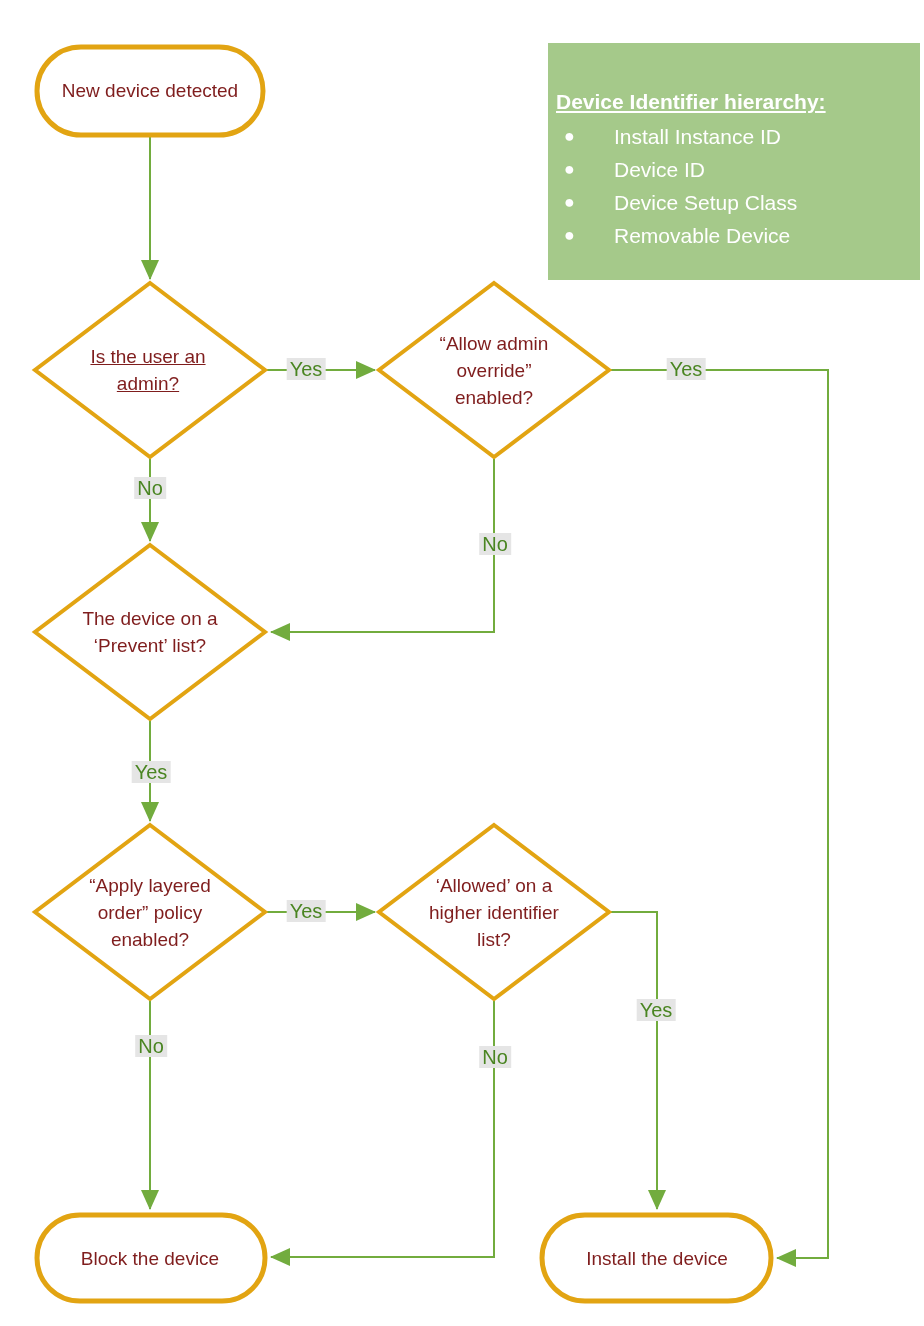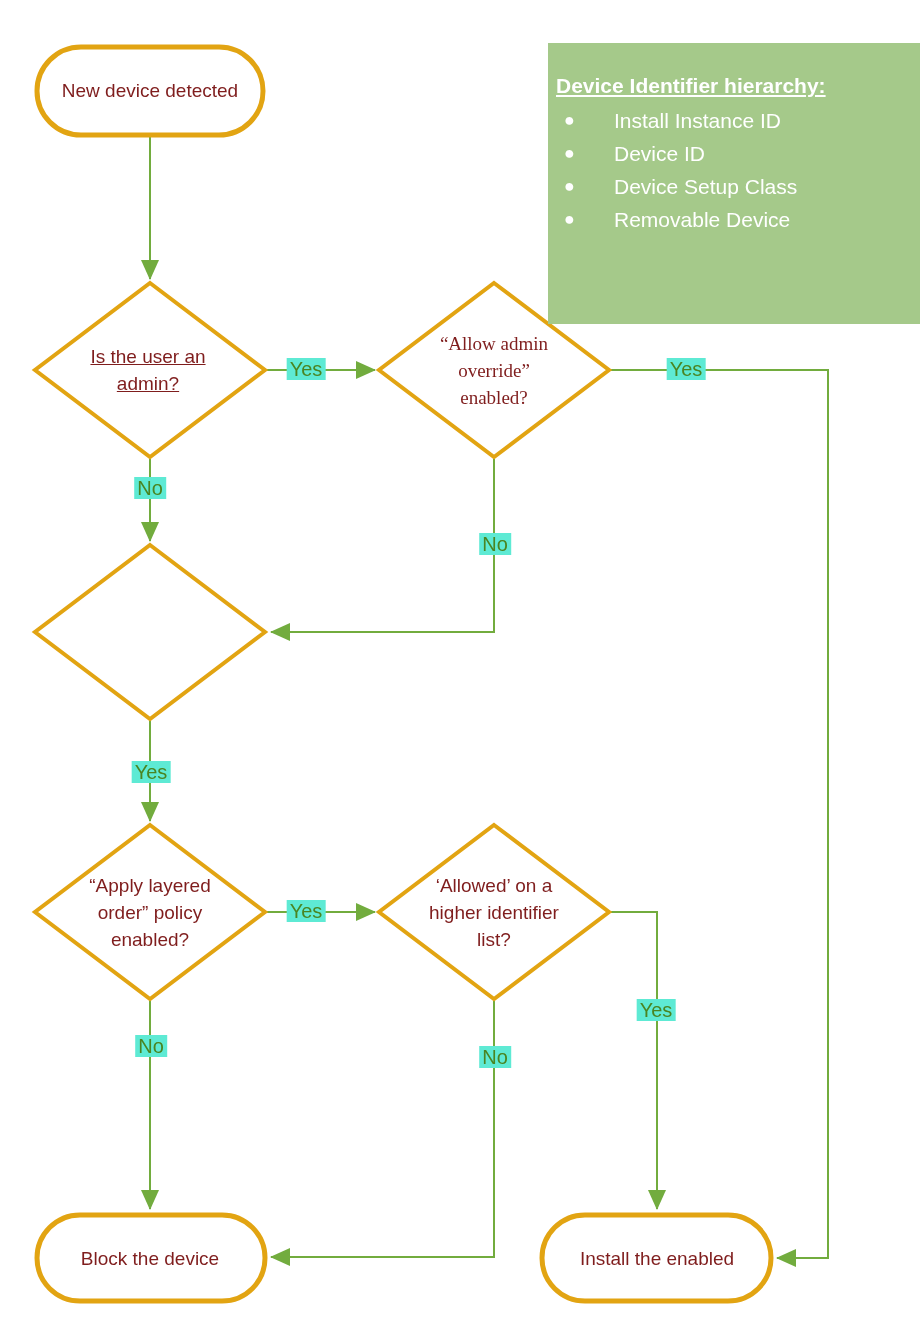--- a/index.html
+++ b/index.html
@@ -26,37 +26,37 @@
     text-align: center;
     color: #7f1d1d;
     font-size: 19px;
     line-height: 27px;
     white-space: pre-line;
     pointer-events: none;
   }
   .edge-label {
     position: absolute;
     transform: translate(-50%, -50%);
-    background: #5eead4;
+    background: #e5e5e5;
     color: #4A8522;
     font-size: 20px;
     line-height: 22px;
     padding: 0 3px;
     pointer-events: none;
   }
   .info-box {
     position: absolute;
     left: 548px;
     top: 43px;
     width: 372px;
-    height: 281px;
+    height: 237px;
     background: #A5C98A;
     color: #ffffff;
     box-sizing: border-box;
-    padding: 28px 8px 0 8px;
+    padding: 44px 8px 0 8px;
   }
   .info-box .title {
     font-size: 21px;
     font-weight: bold;
     text-decoration: underline;
     line-height: 30px;
     margin: 0 0 3px 0;
   }
   .info-box ul {
     list-style: none;
@@ -109,31 +109,33 @@
       <polygon points="150,825 265,912 150,999 35,912" stroke-width="4"></polygon>
       <polygon points="494,825 609,912 494,999 379,912" stroke-width="4"></polygon>
       <rect x="37" y="1215" width="228" height="86" rx="43" ry="43" stroke-width="5"></rect>
       <rect x="542" y="1215" width="229" height="86" rx="43" ry="43" stroke-width="5"></rect>
     </g>
   </svg>
 
   <div class="node-label" style="left:150px; top:90px;  width:210px;">New device detected</div>
   <div class="node-label" style="left:148px; top:370px; width:180px;text-decoration:underline;">Is the user an
 admin?</div>
-  <div class="node-label" style="left:494px; top:370px; width:170px;font-family:Liberation Serif, serif;">“Allow admin
+  <div class="node-label" style="left:494px; top:370px; width:170px;">“Allow admin
 override”
 enabled?</div>
+  <div class="node-label" style="left:150px; top:632px; width:180px;">The device on a
+‘Prevent’ list?</div>
   <div class="node-label" style="left:150px; top:912px; width:180px;">“Apply layered
 order” policy
 enabled?</div>
   <div class="node-label" style="left:494px; top:912px; width:190px;">‘Allowed’ on a
 higher identifier
 list?</div>
   <div class="node-label" style="left:150px; top:1258px; width:210px;text-align:center;">Block the device</div>
-  <div class="node-label" style="left:657px; top:1258px; width:210px;">Install the enabled</div>
+  <div class="node-label" style="left:657px; top:1258px; width:210px;">Install the device</div>
 
   <div class="edge-label" style="left:306px; top:369px;">Yes</div>
   <div class="edge-label" style="left:150px; top:488px;">No</div>
   <div class="edge-label" style="left:686px; top:369px;">Yes</div>
   <div class="edge-label" style="left:495px; top:544px;">No</div>
   <div class="edge-label" style="left:151px; top:772px;">Yes</div>
   <div class="edge-label" style="left:306px; top:911px;">Yes</div>
   <div class="edge-label" style="left:151px; top:1046px;">No</div>
   <div class="edge-label" style="left:656px; top:1010px;">Yes</div>
   <div class="edge-label" style="left:495px; top:1057px;">No</div>

